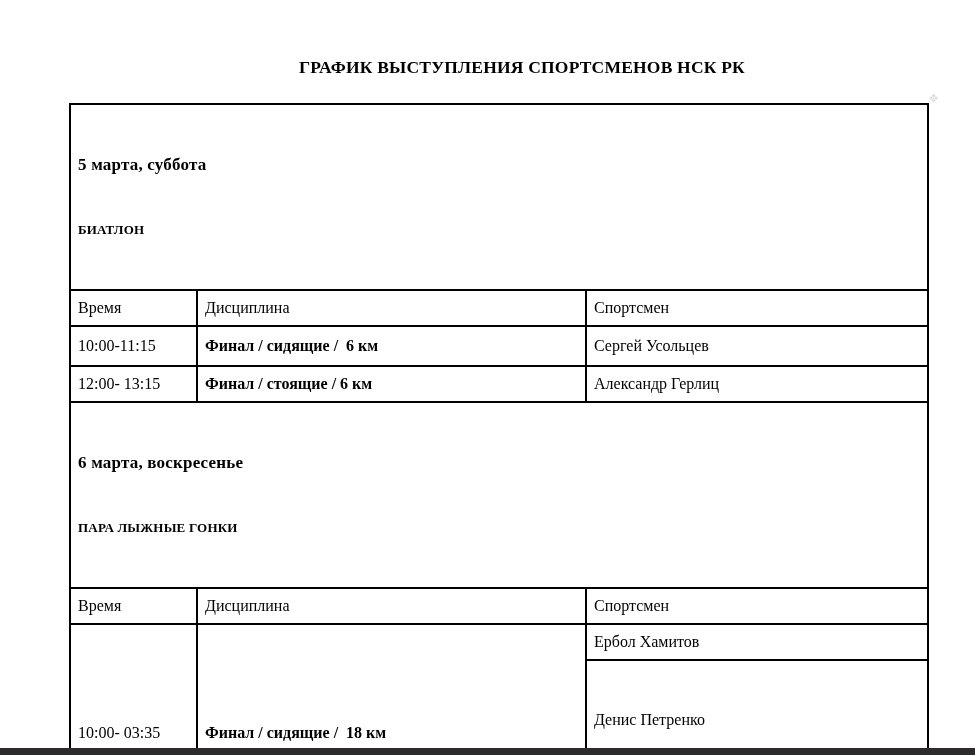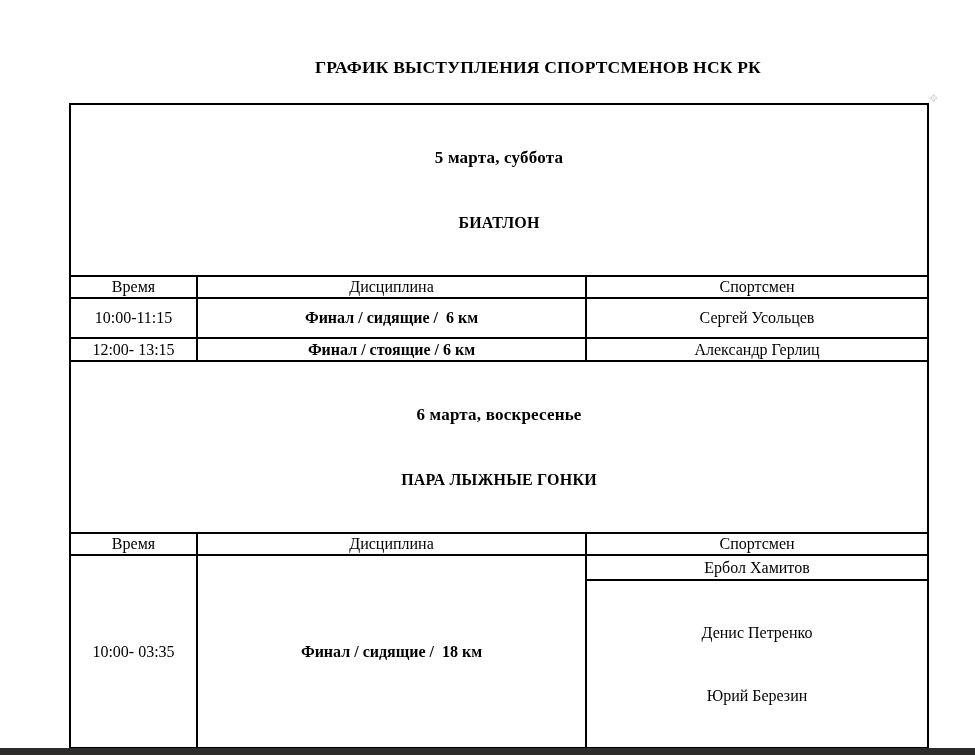--- a/index.html
+++ b/index.html
@@ -8,21 +8,21 @@
     background: #ffffff;
     position: relative;
     overflow: hidden;
     font-family: "Liberation Serif", "DejaVu Serif", serif;
     color: #000;
   }
 
   
   .doc-title {
     position: absolute;
-    top: 10px; left: 104px; width: 868px;
+    top: 10px; left: 88px; width: 868px;
     text-align: center;
     font-weight: bold;
     font-size: 17.5px;
     line-height: 23px;
     letter-spacing: 0.2px;
     white-space: pre-wrap;
   }
   .misspell {
     text-decoration-line: underline;
     text-decoration-style: wavy;
@@ -34,31 +34,31 @@
   
   table.sched {
     position: absolute;
     left: 69px; top: 103px;
     width: 858px;
     border-collapse: collapse;
     table-layout: fixed;
   }
   table.sched td {
     border: 2px solid #000;
-    padding: 0;
-    text-align: center;
+    padding: 7px;
+    text-align: left;
     font-size: 16px;
     line-height: 20px;
     vertical-align: middle;
     white-space: pre-wrap;
     overflow: hidden;
   }
   td.day-cell div { letter-spacing: 0.2px; }
   .day-date  { font-weight: bold; font-size: 17px;   line-height: 25px; }
-  .day-sport { font-weight: bold; font-size: 16px; line-height: 25px; letter-spacing: 0.4px; }
+  .day-sport { font-weight: bold; font-size: 13px; line-height: 25px; letter-spacing: 0.4px; }
   td.ch { font-weight: normal; font-size: 17px; }
   td.d  { font-weight: bold; }
   td.vtop { vertical-align: top; line-height: 25px; }
   td.pair div { line-height: 23px; }
 
   
   .table-handle {
     position: absolute;
     left: 929px; top: 92px;
     font-size: 11px;

